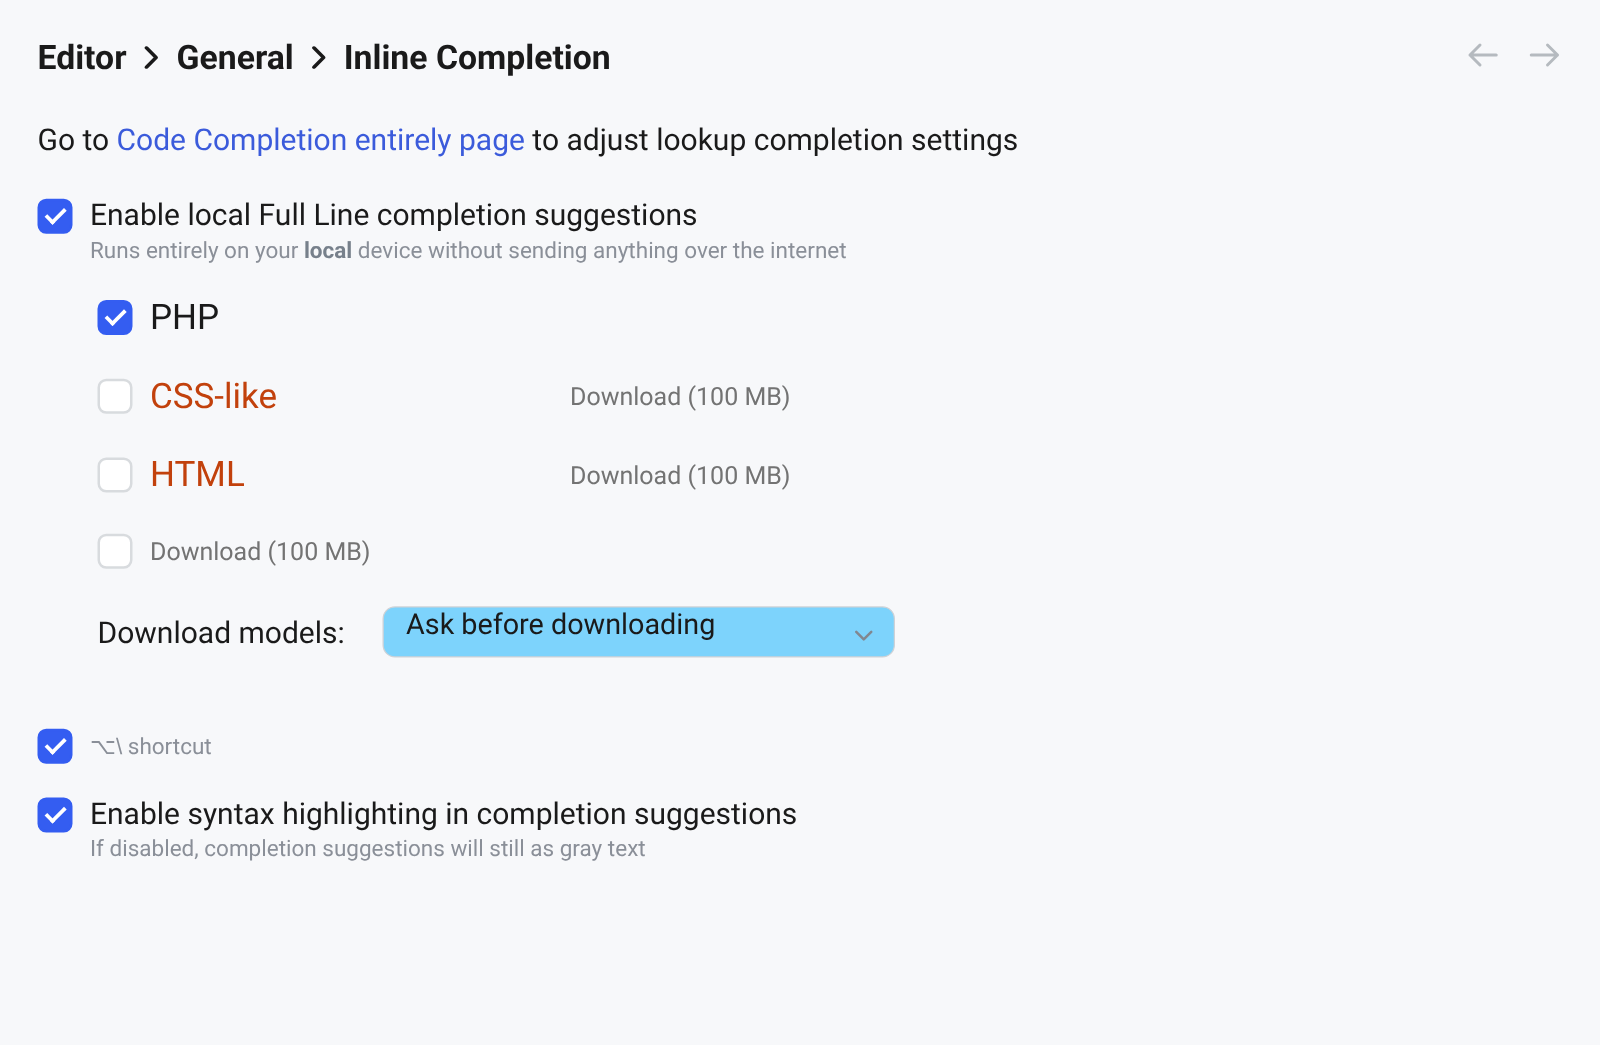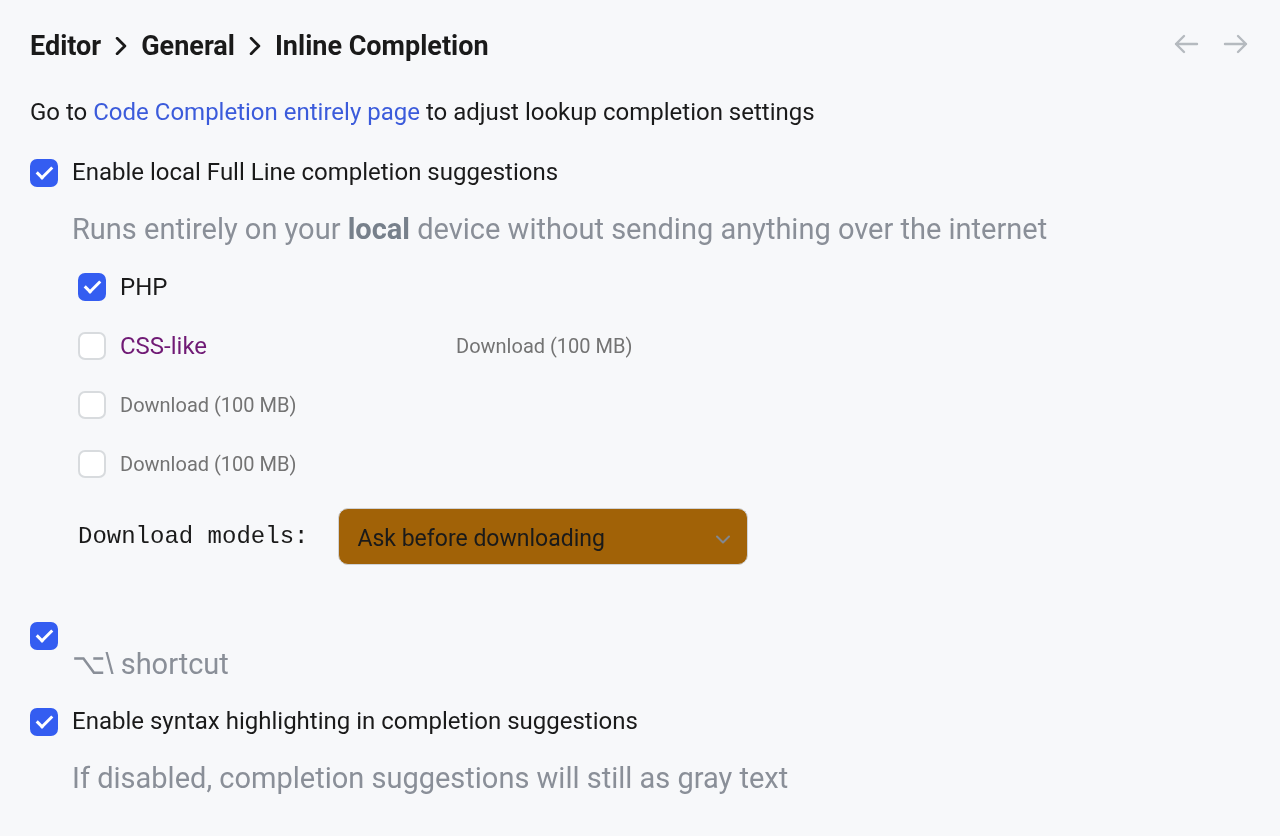--- a/index.html
+++ b/index.html
@@ -83,61 +83,60 @@
   .checkbox.disabled {
     cursor: default;
     border-color: #d8dbde;
   }
   .setting-text .title {
     font-size: 24px;
     font-weight: 400;
     color: #1a1a1a;
   }
   .setting-text .desc {
-    font-size: 29px;
+    font-size: 18px;
     color: #8a8f98;
-    margin-top: 26px;
+    margin-top: 4px;
   }
   .setting-text .desc b { font-weight: 700; color: #77808b; }
   .indented {
     margin-left: 48px;
   }
   .lang-row {
     display: flex;
     align-items: center;
     gap: 14px;
     margin-bottom: 30px;
   }
   .lang-row .lang-label {
-    font-size: 24px;
+    font-size: 28px;
     color: #1a1a1a;
     min-width: 322px;
   }
-  .lang-row.disabled .lang-label { color: #701a75; }
+  .lang-row.disabled .lang-label { color: #c2410c; }
   .lang-row .download-link {
     color: #737373;
     font-size: 20px;
     cursor: pointer;
   }
   .download-models-row {
     display: flex;
     align-items: center;
     gap: 30px;
     margin-bottom: 56px;
   }
   .download-models-row .lbl {
     font-size: 24px;
     color: #1a1a1a;
-    font-family: Liberation Mono, monospace;
   }
   .select {
     border: 1.5px solid #cfd2d6;
     border-radius: 10px;
-    background: #a16207;
-    padding: 16px 50px 12px 18px;
+    background: #7dd3fc;
+    padding: 0 50px 12px 18px;
     font-size: 23px;
     color: #1a1a1a;
     position: relative;
     min-width: 410px;
     cursor: pointer;
   }
   .select .chevron {
     position: absolute;
     right: 16px;
     top: 50%;
@@ -206,20 +205,21 @@
     <div class="checkbox checked"></div>
     <div class="lang-label">PHP</div>
   </div>
   <div class="lang-row disabled">
     <div class="checkbox disabled"></div>
     <div class="lang-label">CSS-like</div>
     <div class="download-link">Download (100 MB)</div>
   </div>
   <div class="lang-row disabled">
     <div class="checkbox disabled"></div>
+    <div class="lang-label">HTML</div>
     <div class="download-link">Download (100 MB)</div>
   </div>
   <div class="lang-row disabled">
     <div class="checkbox disabled"></div>
     <div class="download-link">Download (100 MB)</div>
   </div>
 
   <div class="download-models-row">
     <div class="lbl">Download models:</div>
     <div class="select">

